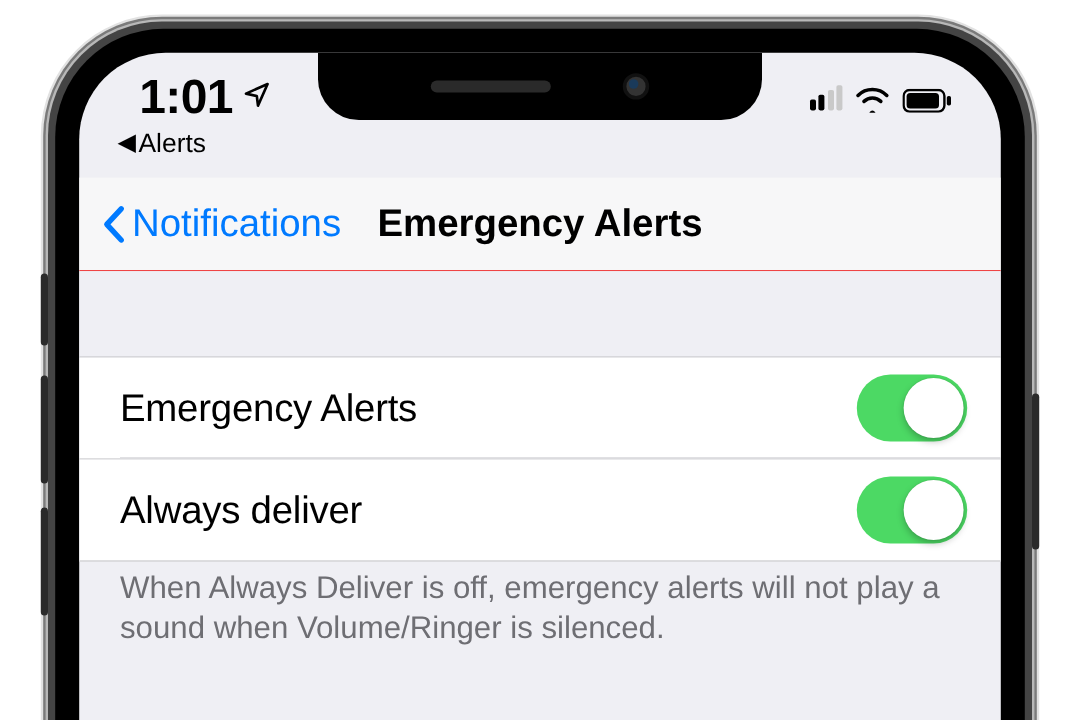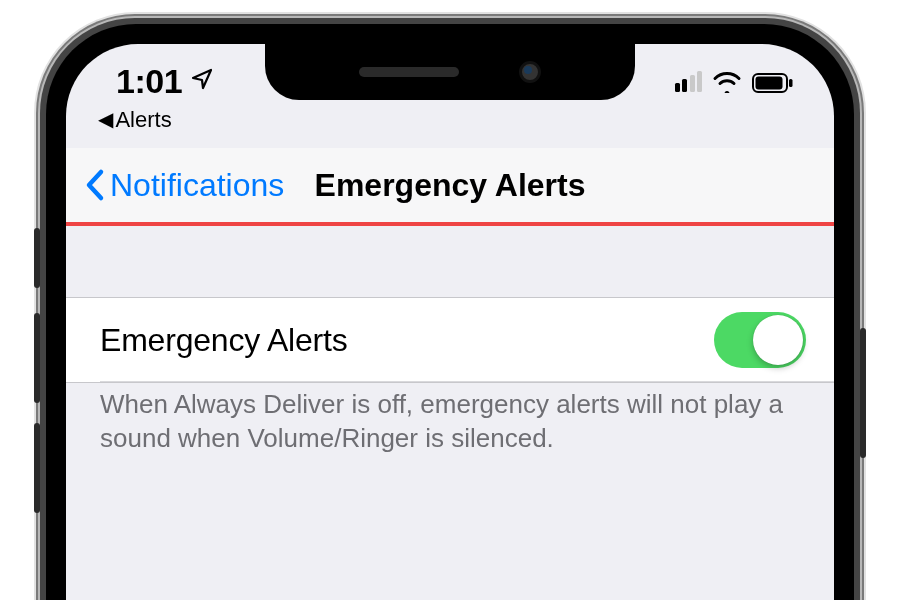--- a/index.html
+++ b/index.html
@@ -96,21 +96,21 @@
     .status-bar {
       position: absolute;
       top: 0;
       left: 0;
       right: 0;
       height: 66px;
       display: flex;
       justify-content: space-between;
       align-items: center;
       padding: 8px 40px 0 50px;
-      font-size: 34px;
+      font-size: 40px;
       font-weight: 600;
       color: #000;
       letter-spacing: -0.5px;
     }
     .status-left { display: flex; align-items: center; gap: 8px; }
     .location-icon {
       display: inline-flex;
       transform: rotate(0deg) translateY(-2px);
     }
     .status-right { display: flex; align-items: center; gap: 10px; }
@@ -137,21 +137,21 @@
     .back-search .arrow { font-size: 20px; line-height: 1; display: inline-block; transform: translateY(-1px); }
 
     
     .nav-bar {
       position: absolute;
       top: 104px;
       left: 0;
       right: 0;
       height: 78px;
       background: #f7f7f8;
-      border-bottom: 4px solid #ef4444;
+      border-bottom: 1px solid #ef4444;
       display: flex;
       align-items: center;
       padding: 0 18px;
     }
     .nav-back {
       display: flex;
       align-items: center;
       gap: 4px;
       color: #007aff;
       font-size: 32px;
@@ -299,19 +299,25 @@
         <div class="group-gap"></div>
 
         <div class="row">
           <span class="label">Emergency Alerts</span>
           <div class="toggle">
             <div class="knob"></div>
           </div>
           <div class="sep"></div>
         </div>
 
+        <div class="row">
+          <span class="label">Always deliver</span>
+          <div class="toggle">
+            <div class="knob"></div>
+          </div>
+        </div>
 
         <div class="footer-text">When Always Deliver is off, emergency alerts will not play a sound when Volume/Ringer is silenced.</div>
       </div>
 
     </div>
   </div>
 </div>
 
 </body></html>

